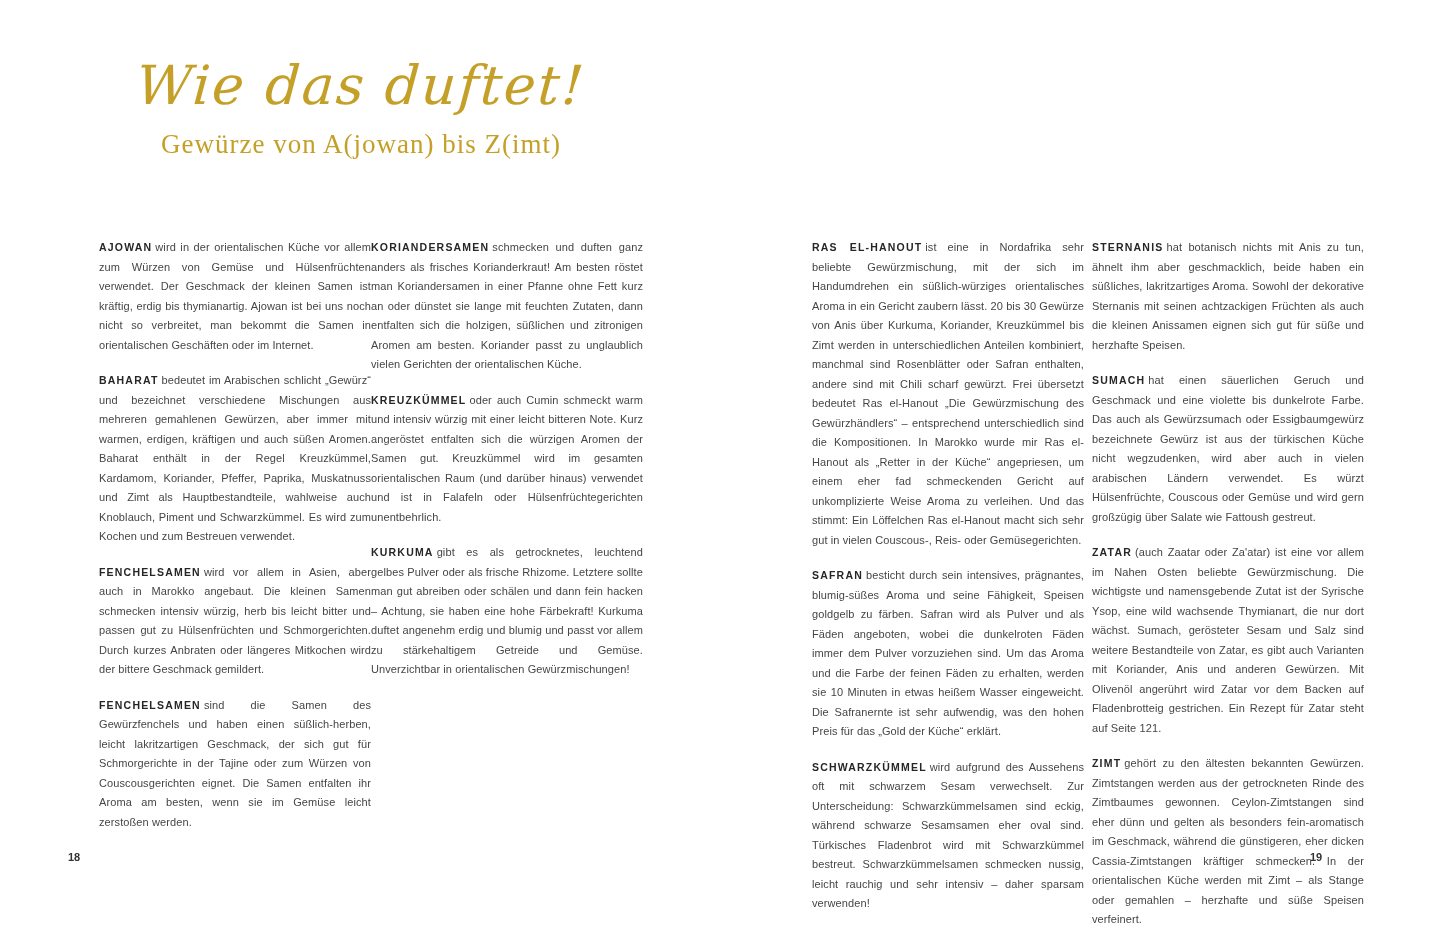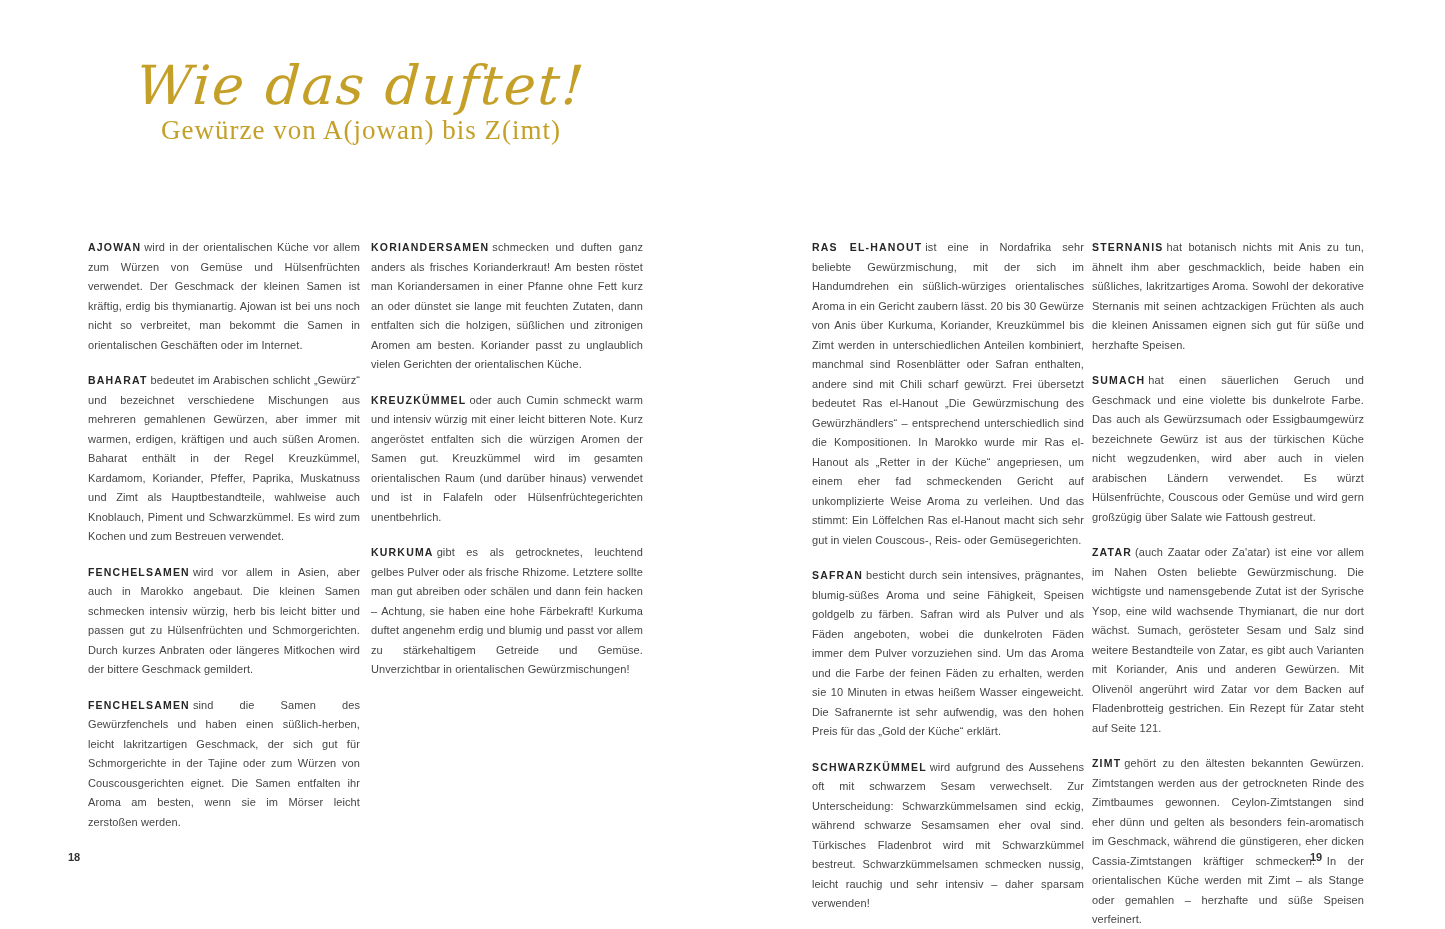--- a/index.html
+++ b/index.html
@@ -26,37 +26,38 @@
   .script-title {
     font-family: "DejaVu Serif", serif;
     font-style: italic;
     font-size: 54px;
     line-height: 1.1;
     color: #c5a028;
     transform: skewX(-4deg);
     letter-spacing: 2px;
   }
   .subtitle {
+    margin-top: 14px;
     font-family: "Liberation Serif", serif;
     font-size: 27px;
     color: #c5a028;
     letter-spacing: 1px;
   }
   
   .col {
     position: absolute;
     top: 238px;
     width: 272px;
     font-size: 11px;
     line-height: 19.5px;
     text-align: justify;
     color: #454545;
     letter-spacing: 0.1px;
   }
-  .col-1 { left: 88px; }
+  .col-1 { left: 99px; }
   .col-2 { left: 371px; }
   .col-3 { left: 812px; }
   .col-4 { left: 1092px; }
   .entry { margin: 0 0 16px 0; }
   .term {
     font-weight: bold;
     color: #262626;
     letter-spacing: 1.2px;
     font-size: 10.5px;
     margin-right: 3px;
@@ -79,21 +80,21 @@
 
   <div class="header">
     <div class="script-title">Wie das duftet!</div>
     <div class="subtitle">Gewürze von A(jowan) bis Z(imt)</div>
   </div>
 
   <div class="col col-1">
     <p class="entry"><span class="term">AJOWAN</span><span>wird in der orientalischen Küche vor allem zum Würzen von Gemüse und Hülsenfrüchten verwendet. Der Geschmack der kleinen Samen ist kräftig, erdig bis thymianartig. Ajowan ist bei uns noch nicht so verbreitet, man bekommt die Samen in orientalischen Geschäften oder im Internet.</span></p>
     <p class="entry"><span class="term">BAHARAT</span><span>bedeutet im Arabischen schlicht „Gewürz“ und bezeichnet verschiedene Mischungen aus mehreren gemahlenen Gewürzen, aber immer mit warmen, erdigen, kräftigen und auch süßen Aromen. Baharat enthält in der Regel Kreuzkümmel, Kardamom, Koriander, Pfeffer, Paprika, Muskatnuss und Zimt als Hauptbestandteile, wahlweise auch Knoblauch, Piment und Schwarzkümmel. Es wird zum Kochen und zum Bestreuen verwendet.</span></p>
     <p class="entry"><span class="term">FENCHELSAMEN</span><span>wird vor allem in Asien, aber auch in Marokko angebaut. Die kleinen Samen schmecken intensiv würzig, herb bis leicht bitter und passen gut zu Hülsenfrüchten und Schmorgerichten. Durch kurzes Anbraten oder längeres Mitkochen wird der bittere Geschmack gemildert.</span></p>
-    <p class="entry"><span class="term">FENCHELSAMEN</span><span>sind die Samen des Gewürzfenchels und haben einen süßlich-herben, leicht lakritzartigen Geschmack, der sich gut für Schmorgerichte in der Tajine oder zum Würzen von Couscousgerichten eignet. Die Samen entfalten ihr Aroma am besten, wenn sie im Mörser leicht zerstoßen werden.</span></p>
+    <p class="entry"><span class="term">FENCHELSAMEN</span><span>sind die Samen des Gewürzfenchels und haben einen süßlich-herben, leicht lakritzartigen Geschmack, der sich gut für Schmorgerichte in der Tajine oder zum Würzen von Couscousgerichten eignet. Die Samen entfalten ihr Aroma am besten, wenn sie im Gemüse leicht zerstoßen werden.</span></p>
   </div>
 
   <div class="col col-2">
     <p class="entry"><span class="term">KORIANDERSAMEN</span><span>schmecken und duften ganz anders als frisches Korianderkraut! Am besten röstet man Koriandersamen in einer Pfanne ohne Fett kurz an oder dünstet sie lange mit feuchten Zutaten, dann entfalten sich die holzigen, süßlichen und zitronigen Aromen am besten. Koriander passt zu unglaublich vielen Gerichten der orientalischen Küche.</span></p>
     <p class="entry"><span class="term">KREUZKÜMMEL</span><span>oder auch Cumin schmeckt warm und intensiv würzig mit einer leicht bitteren Note. Kurz angeröstet entfalten sich die würzigen Aromen der Samen gut. Kreuzkümmel wird im gesamten orientalischen Raum (und darüber hinaus) verwendet und ist in Falafeln oder Hülsenfrüchtegerichten unentbehrlich.</span></p>
     <p class="entry"><span class="term">KURKUMA</span><span>gibt es als getrocknetes, leuchtend gelbes Pulver oder als frische Rhizome. Letztere sollte man gut abreiben oder schälen und dann fein hacken – Achtung, sie haben eine hohe Färbekraft! Kurkuma duftet angenehm erdig und blumig und passt vor allem zu stärkehaltigem Getreide und Gemüse. Unverzichtbar in orientalischen Gewürzmischungen!</span></p>
   </div>
 
   <div class="col col-3">
     <p class="entry"><span class="term">RAS EL-HANOUT</span><span>ist eine in Nordafrika sehr beliebte Gewürzmischung, mit der sich im Handumdrehen ein süßlich-würziges orientalisches Aroma in ein Gericht zaubern lässt. 20 bis 30 Gewürze von Anis über Kurkuma, Koriander, Kreuzkümmel bis Zimt werden in unterschiedlichen Anteilen kombiniert, manchmal sind Rosenblätter oder Safran enthalten, andere sind mit Chili scharf gewürzt. Frei übersetzt bedeutet Ras el-Hanout „Die Gewürzmischung des Gewürzhändlers“ – entsprechend unterschiedlich sind die Kompositionen. In Marokko wurde mir Ras el-Hanout als „Retter in der Küche“ angepriesen, um einem eher fad schmeckenden Gericht auf unkomplizierte Weise Aroma zu verleihen. Und das stimmt: Ein Löffelchen Ras el-Hanout macht sich sehr gut in vielen Couscous-, Reis- oder Gemüsegerichten.</span></p>

